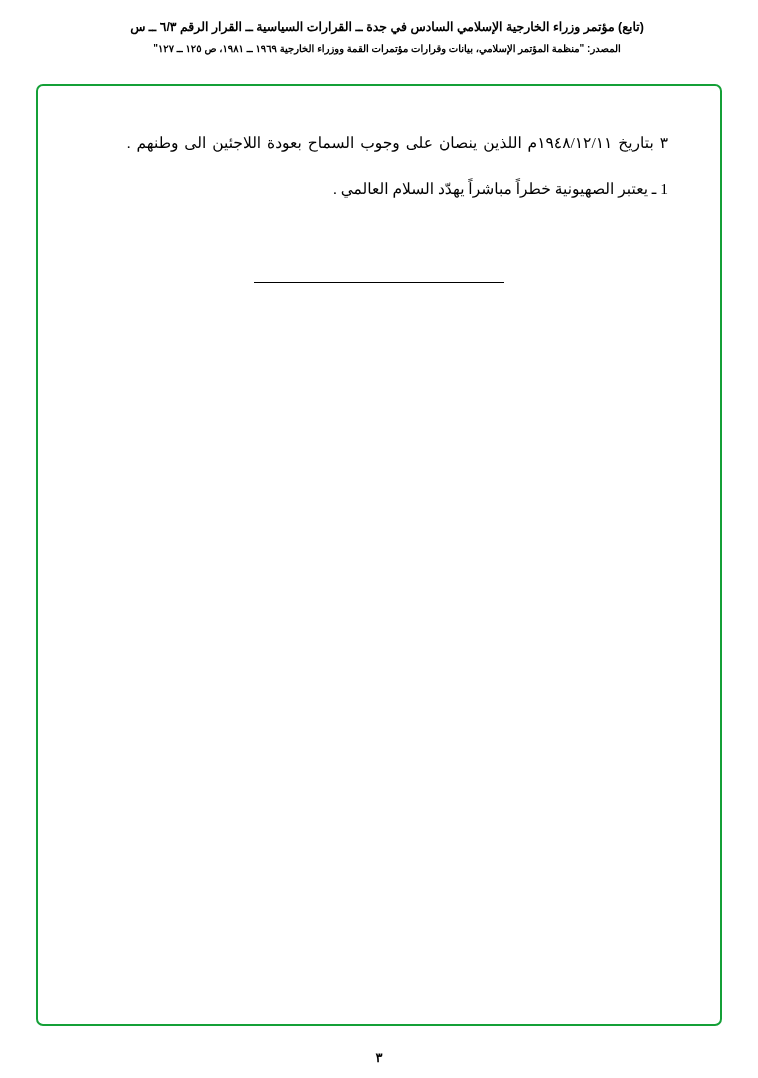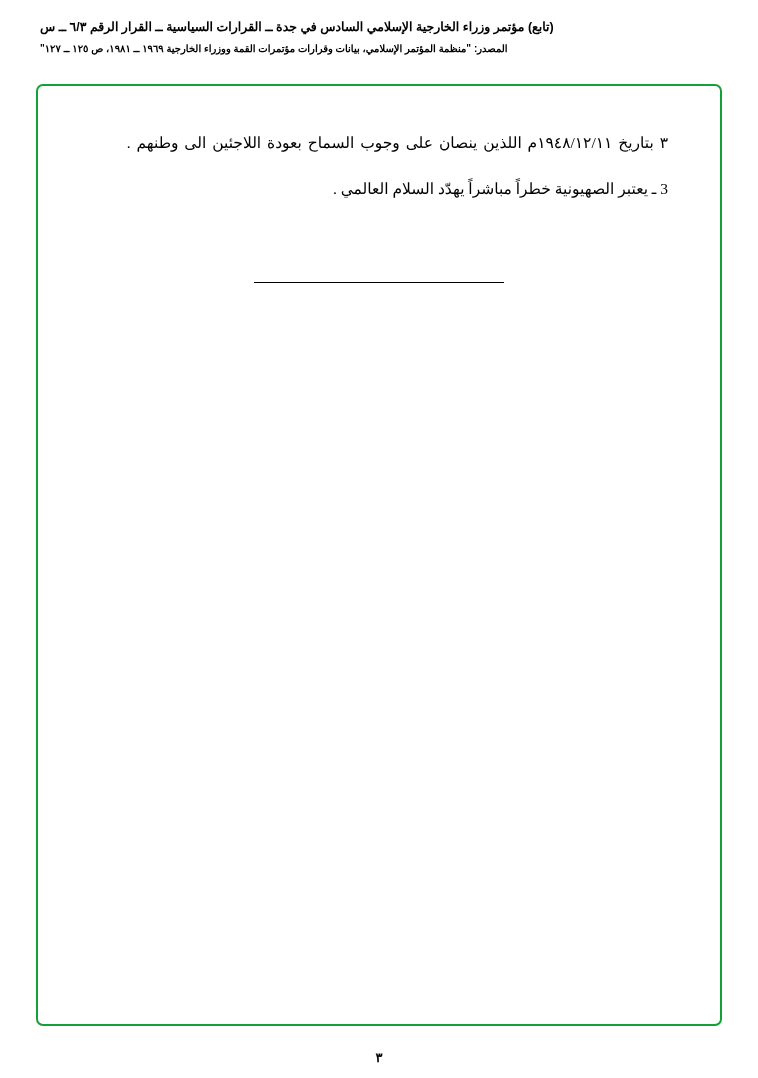--- a/index.html
+++ b/index.html
@@ -15,21 +15,21 @@
     position: relative;
     overflow: hidden;
   }
   .page {
     width: 758px;
     height: 1078px;
     position: relative;
     box-sizing: border-box;
   }
   .header {
-    text-align: left;
+    text-align: center;
     padding: 18px 24px 0 40px;
   }
   .header-title {
     font-family: "Liberation Sans", sans-serif;
     font-weight: bold;
     font-size: 12.5px;
     letter-spacing: 0px;
     line-height: 1.5;
     direction: rtl;
   }
@@ -90,21 +90,21 @@
 <div class="page">
 
   <div class="header">
     <div class="header-title">(تابع) مؤتمر وزراء الخارجية الإسلامي السادس في جدة ــ القرارات السياسية ــ القرار الرقم ٦/٣ ــ س</div>
     <div class="header-source">المصدر: "منظمة المؤتمر الإسلامي، بيانات وقرارات مؤتمرات القمة ووزراء الخارجية ١٩٦٩ ــ ١٩٨١، ص ١٢٥ ــ ١٢٧"</div>
   </div>
 
   <div class="frame">
     <div class="content">
       <p class="para para-spaced">٣ بتاريخ ١٩٤٨/١٢/١١م اللذين ينصان على وجوب السماح  بعودة  اللاجئين الى وطنهم .</p>
-      <p class="para">3 ـ يعتبر الصهيونية خطراً مباشراً يهدّد السلام العالمي .</p>
+      <p class="para">1 ـ يعتبر الصهيونية خطراً مباشراً يهدّد السلام العالمي .</p>
       <div class="hr-rule"></div>
     </div>
   </div>
 
   <div class="footer">
     <span>٣</span>
   </div>
 
 </div>
 

